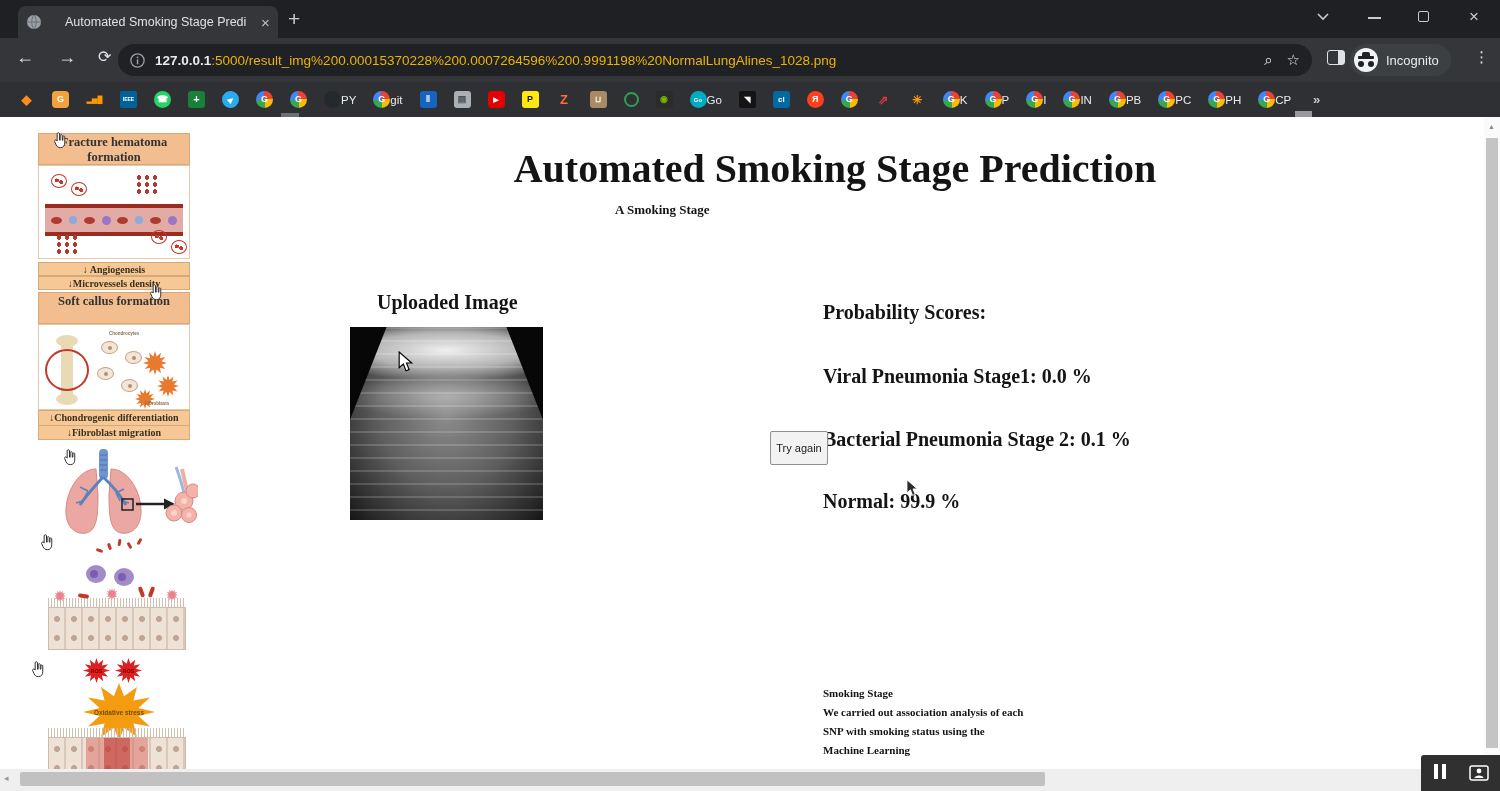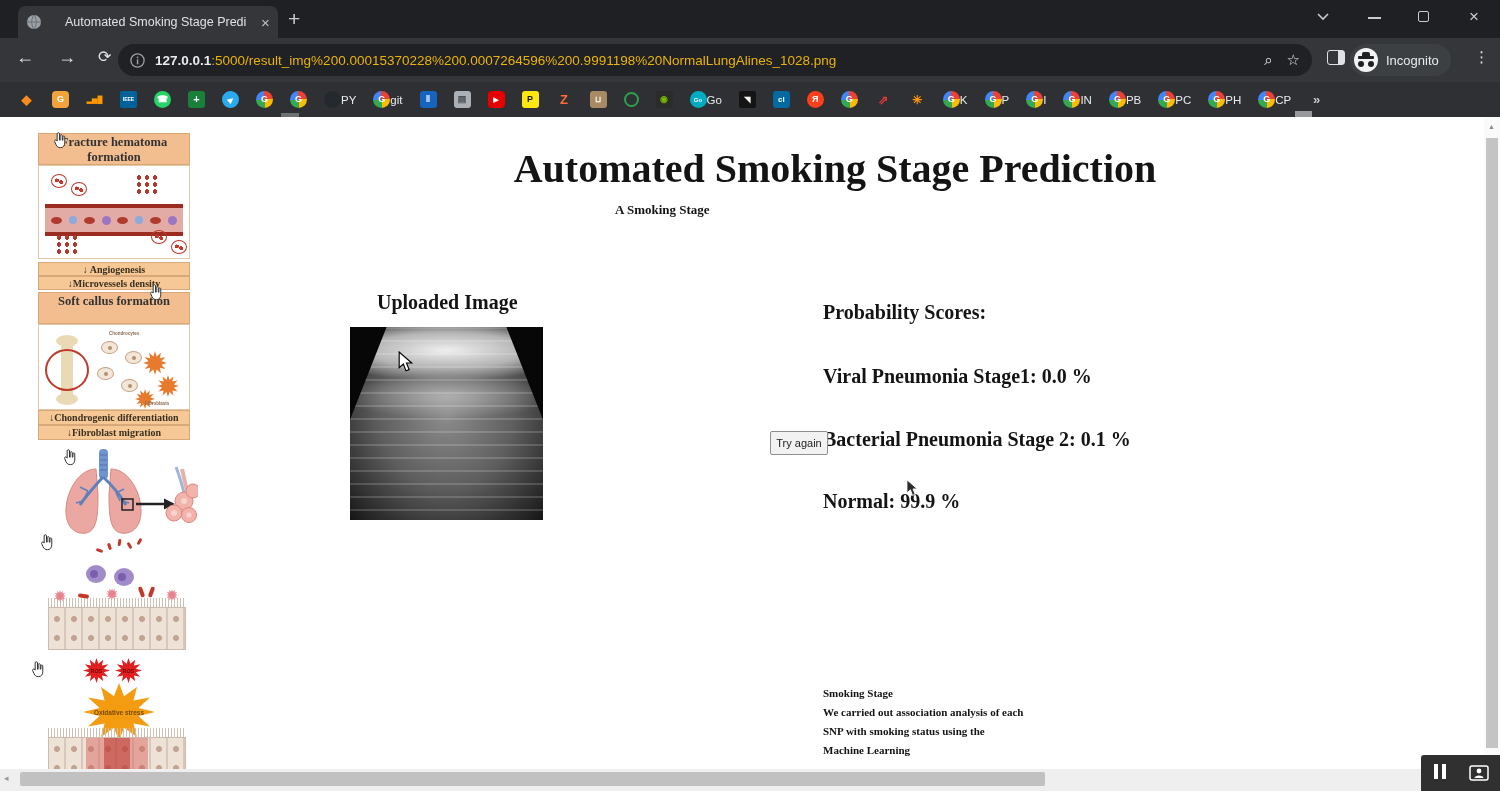--- a/index.html
+++ b/index.html
@@ -63,21 +63,21 @@
 
   #us { left:350px; top:210px; width:193px; height:193px; background:#070707; overflow:hidden; }
   #us-fan { position:absolute; inset:0;
     clip-path:polygon(19% 0,81% 0,100% 48%,100% 100%,0 100%,0 48%);
     background:
       repeating-linear-gradient(180deg, rgba(255,255,255,.16) 0 2px, rgba(255,255,255,0) 2px 13px),
       radial-gradient(90% 20% at 50% 12%, #efefef 0%, #b5b5b5 45%, rgba(120,120,120,0) 78%),
       radial-gradient(80% 16% at 50% 36%, rgba(210,210,210,.55) 0%, rgba(150,150,150,0) 70%),
       radial-gradient(78% 85% at 50% 45%, #8d8d8d 0%, #5e5e5e 45%, #242424 82%, #050505 100%);
   }
-  #try-again { left:770px; top:314px; width:58px; height:24px; background:#f2f2f2; border:1px solid #8f8f8f;
+  #try-again { left:770px; top:314px; width:58px; height:34px; background:#f2f2f2; border:1px solid #8f8f8f;
                border-radius:2px; font-family:"Liberation Sans",sans-serif; font-size:11px; color:#222;
                display:flex; align-items:center; justify-content:center; }
   .footnote { font-size:11px; font-weight:bold; line-height:18px; white-space:nowrap; }
   #foot-left { left:344px; top:604px; }
   #foot-right { left:823px; top:567px; line-height:19px; }
 
   
   .card-h { left:38px; width:152px; background:#f2bd8f; border:1px solid #d8a878; text-align:center;
             font-size:12.5px; font-weight:bold; color:#333; line-height:15px; padding:1px 0; }
   .card-b { left:38px; width:152px; background:#fff; border:1px solid #e3c9a8; }
@@ -363,21 +363,21 @@
     <span class="microlabel" style="left:70px; top:6px;">Chondrocytes</span>
     <div class="oval" style="left:62px; top:16px;"></div>
     <div class="oval" style="left:86px; top:26px;"></div>
     <div class="oval" style="left:58px; top:42px;"></div>
     <div class="oval" style="left:82px; top:54px;"></div>
     <div class="fibro star12" style="left:104px; top:26px; width:24px; height:24px;"></div>
     <div class="fibro star12" style="left:118px; top:50px; width:22px; height:22px;"></div>
     <div class="fibro star12" style="left:96px; top:64px; width:20px; height:20px;"></div>
     <span class="microlabel" style="left:106px; top:76px;">Fibroblasts</span>
   </div>
-  <div class="abs card-bar" style="top:293px; height:15px;">↓Chondrogenic differentiation</div>
+  <div class="abs card-bar" style="top:293px; height:28px;">↓Chondrogenic differentiation</div>
   <div class="abs card-bar" style="top:308px; height:15px;">↓Fibroblast migration</div>
 
   <svg class="abs" style="left:36px; top:330px;" width="162" height="96" viewBox="0 0 162 96">
     <rect x="63" y="2" width="9" height="30" rx="4" fill="#6f94cf"></rect>
     <path d="M64 8h7 M64 13h7 M64 18h7 M64 23h7" stroke="#5c7fb8" stroke-width="1.3"></path>
     <path d="M60 22 C44 22 31 42 30 62 C29 78 38 88 50 86 C60 84 62 72 62 48 Z" fill="#eba8a2" stroke="#d98880" stroke-width="1"></path>
     <path d="M75 22 C91 22 104 42 105 62 C106 78 97 88 85 86 C75 84 73 72 73 48 Z" fill="#eba8a2" stroke="#d98880" stroke-width="1"></path>
     <path d="M67 30 C60 38 52 46 44 58 M67 30 C76 38 84 48 90 58" stroke="#5d81bb" stroke-width="3" fill="none"></path>
     <path d="M52 44 l-8 -4 M52 44 l-4 8 M80 46 l8 -4 M80 46 l4 8 M47 54 l-7 2 M86 54 l7 2" stroke="#5d81bb" stroke-width="1.5" fill="none"></path>
     <rect x="86" y="52" width="11" height="11" fill="none" stroke="#222" stroke-width="1.5"></rect>

